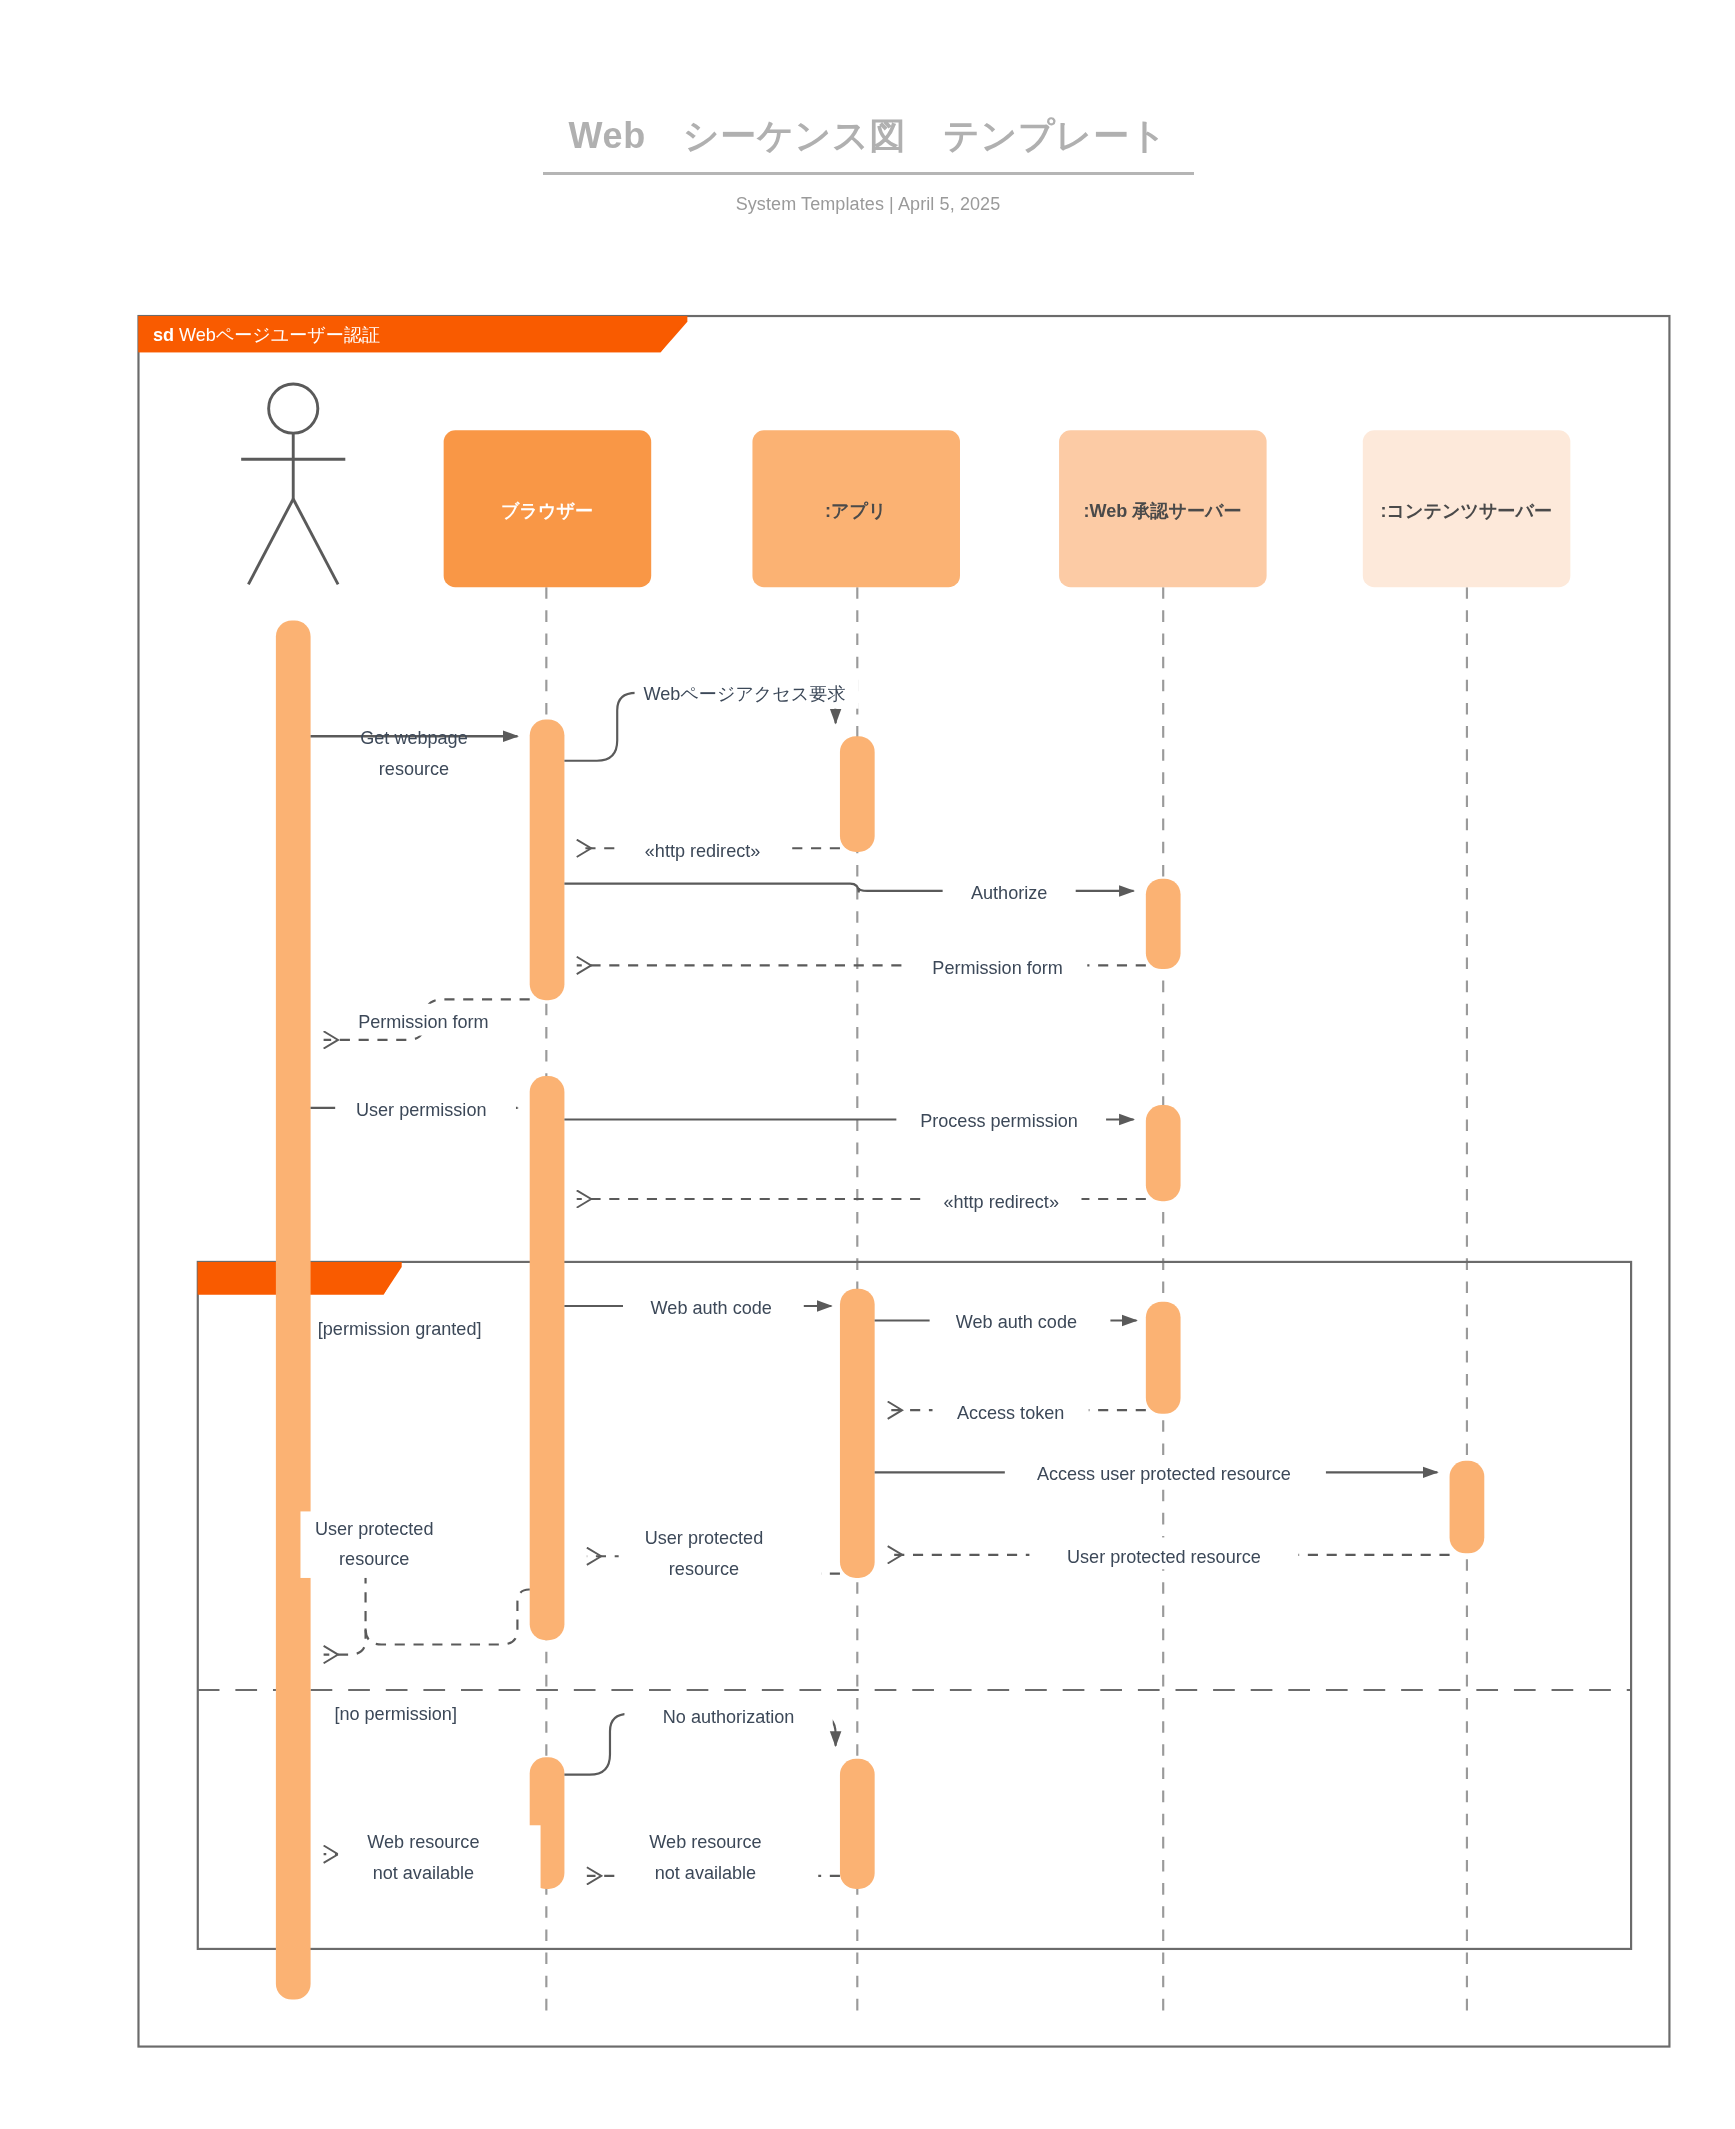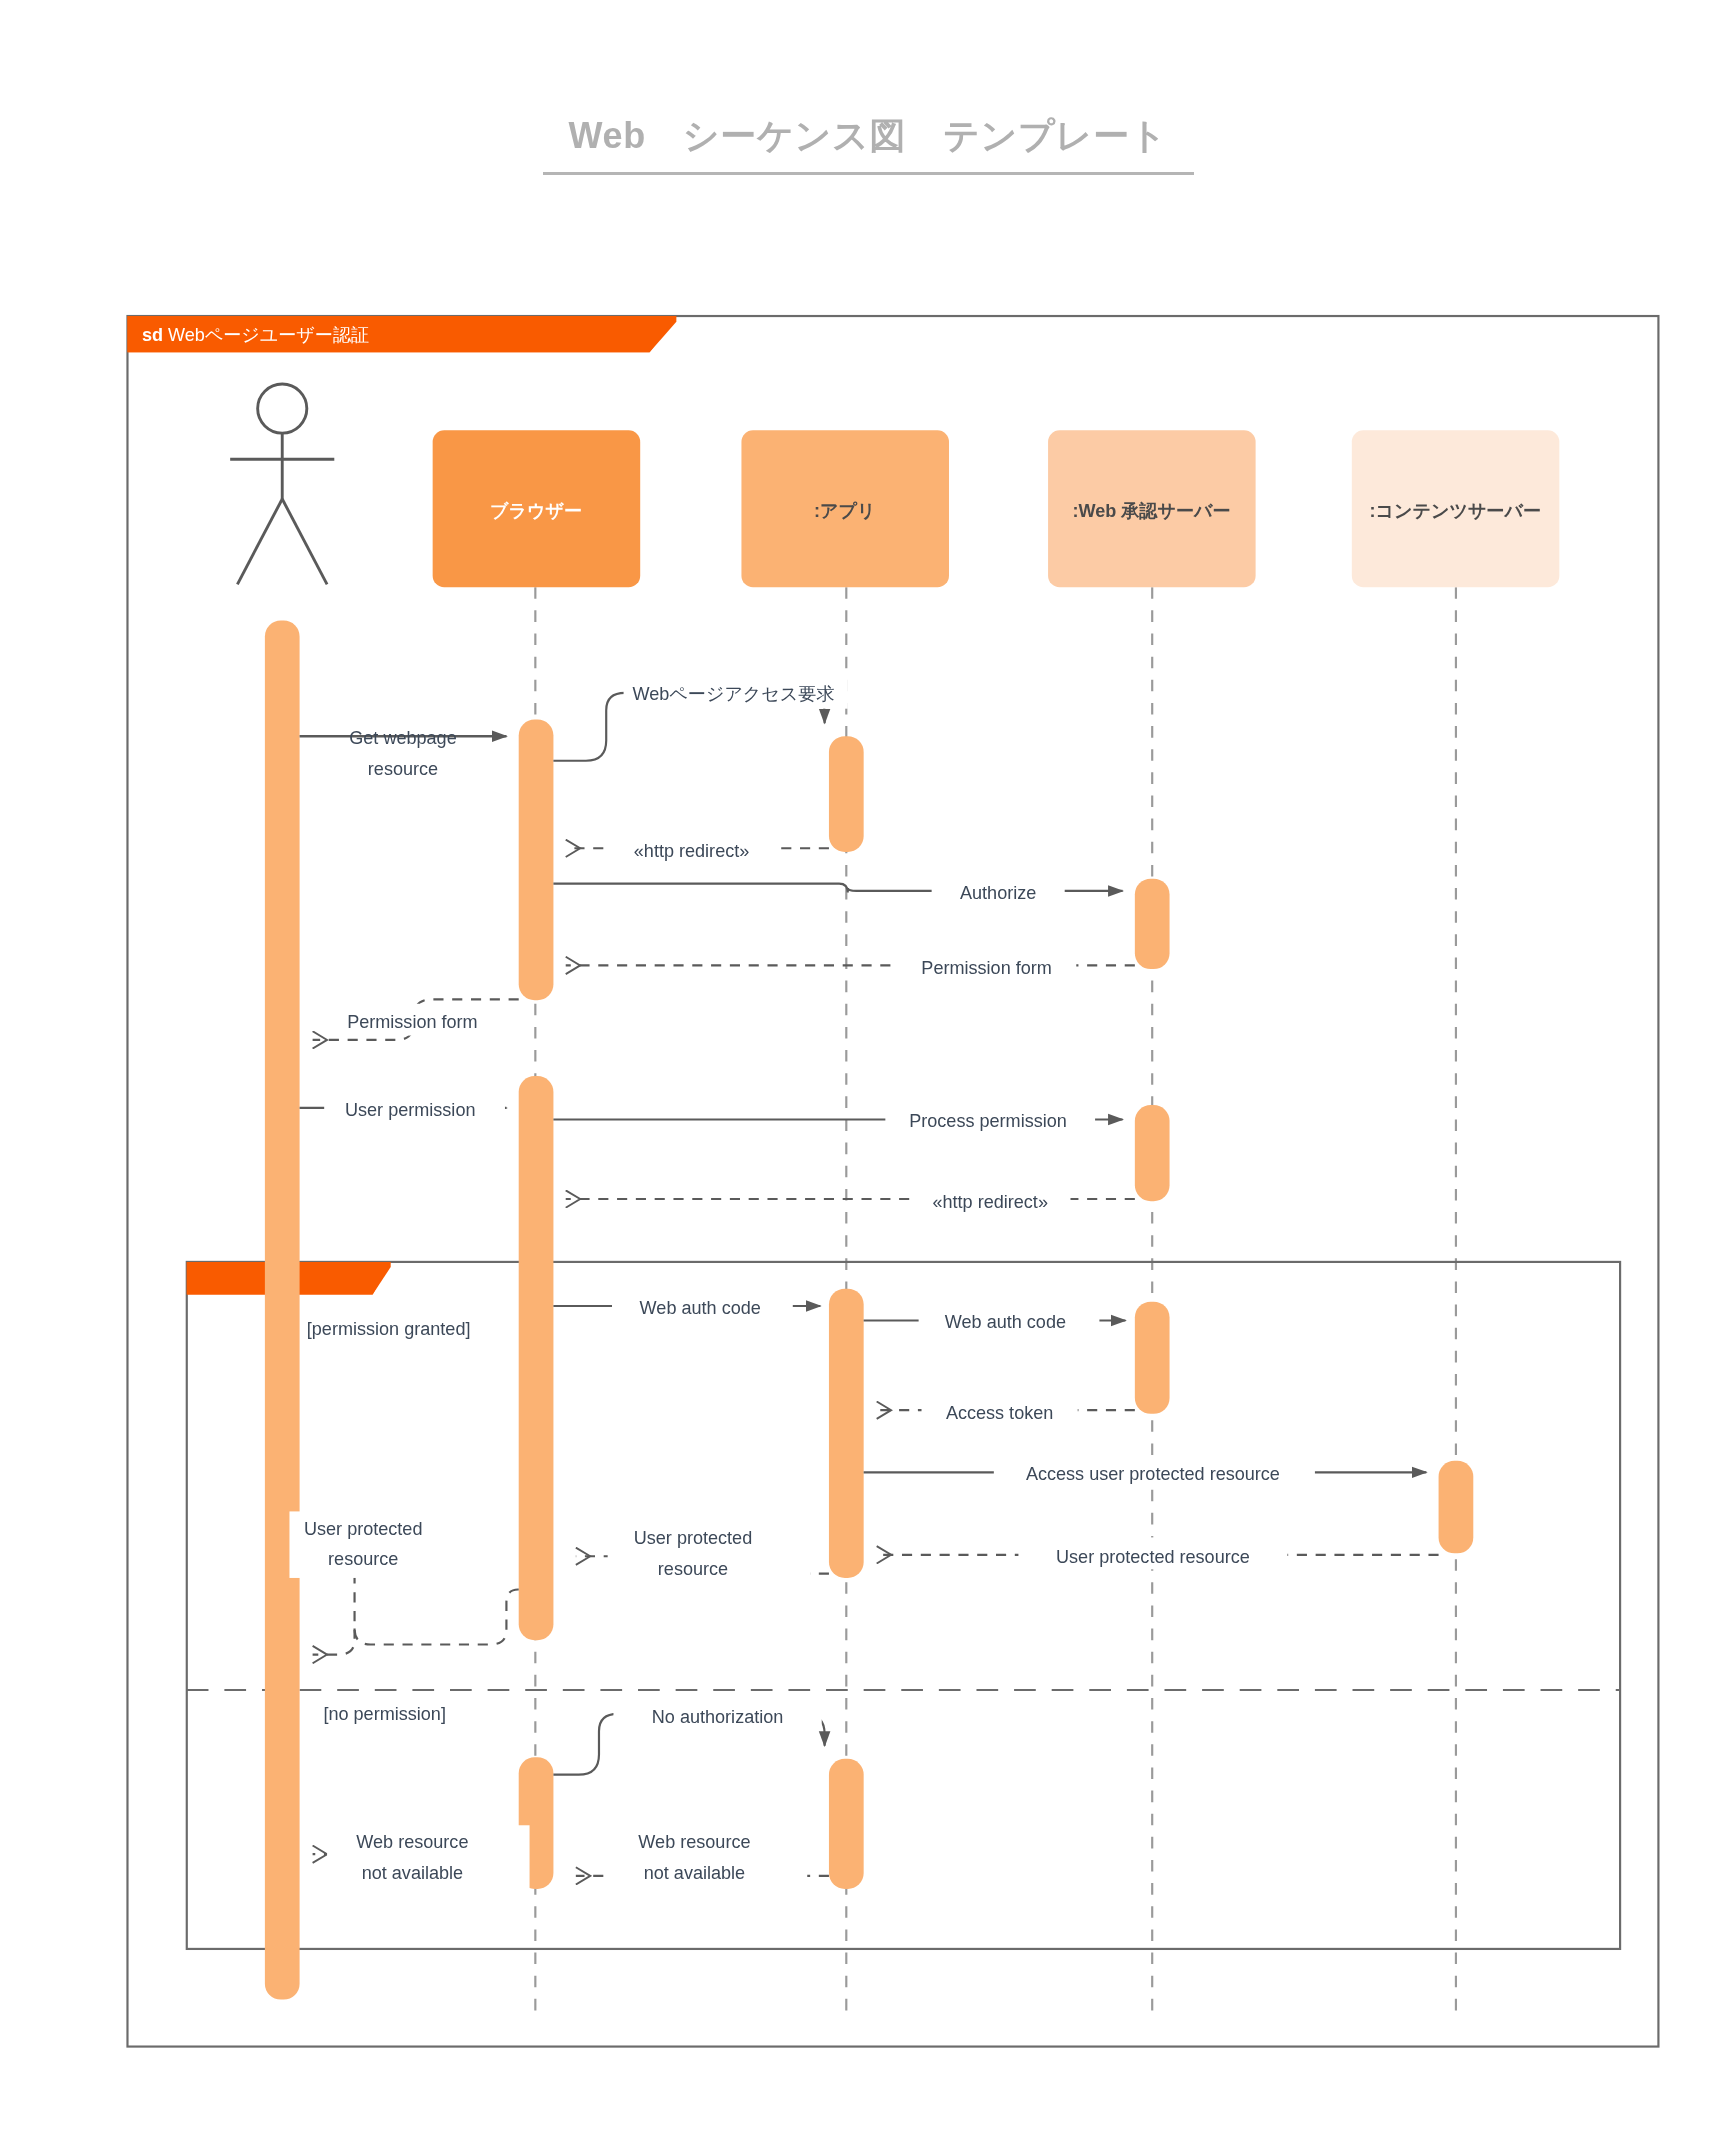--- a/index.html
+++ b/index.html
@@ -40,21 +40,21 @@
   #doc-subtitle {
     margin: 0;
     padding-top: 19px;
     font-size: 18px;
     color: #9a9a9a;
     letter-spacing: 0.1px;
   }
   
   #diagram-canvas {
     position: absolute;
-    left: 0; top: 0;
+    left: 11px; top: 0;
     width: 1458px;
     height: 2129px;
   }
   svg { display: block; }
   .lbl {
     font-family: "Liberation Sans", "DejaVu Sans", sans-serif;
     fill: #3c4858;
     font-size: 25px;
   }
   .lbl-jp { font-size: 25px; }
@@ -76,20 +76,21 @@
   }
 </style>
 </head>
 <body>
 
 <div id="page">
 
   <div id="doc-header">
     <h1 id="doc-title">Web　シーケンス図　テンプレート</h1>
     <div id="title-rule"></div>
+    <p id="doc-subtitle">System Templates  |  April 5, 2025</p>
   </div>
 
   <div id="diagram-canvas">
   <svg width="1736" height="2129" viewBox="0 0 2400 2944" xmlns="http://www.w3.org/2000/svg">
     <defs>
       <marker id="arrow-solid" markerWidth="12" markerHeight="12" refX="10" refY="5" orient="auto" markerUnits="userSpaceOnUse">
         <path d="M0,0 L12,5 L0,10 z" fill="#5a5a5a"></path>
       </marker>
       <marker id="arrow-solid-big" markerWidth="22" markerHeight="18" refX="20" refY="9" orient="auto" markerUnits="userSpaceOnUse">
         <path d="M0,1 L22,9 L0,17 z" fill="#5a5a5a"></path>

